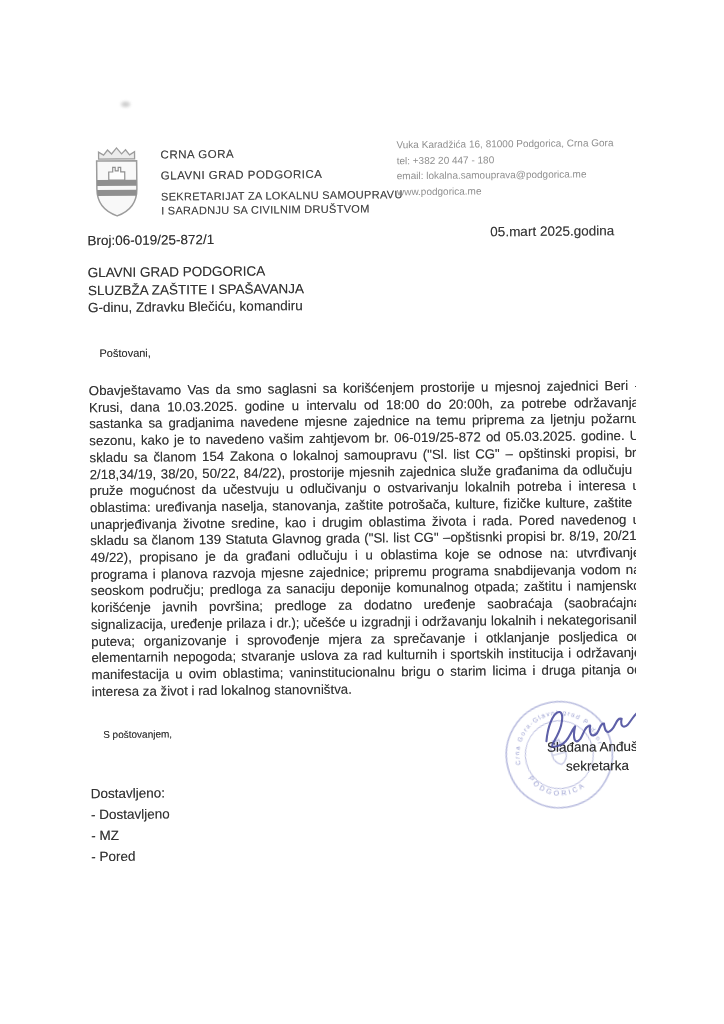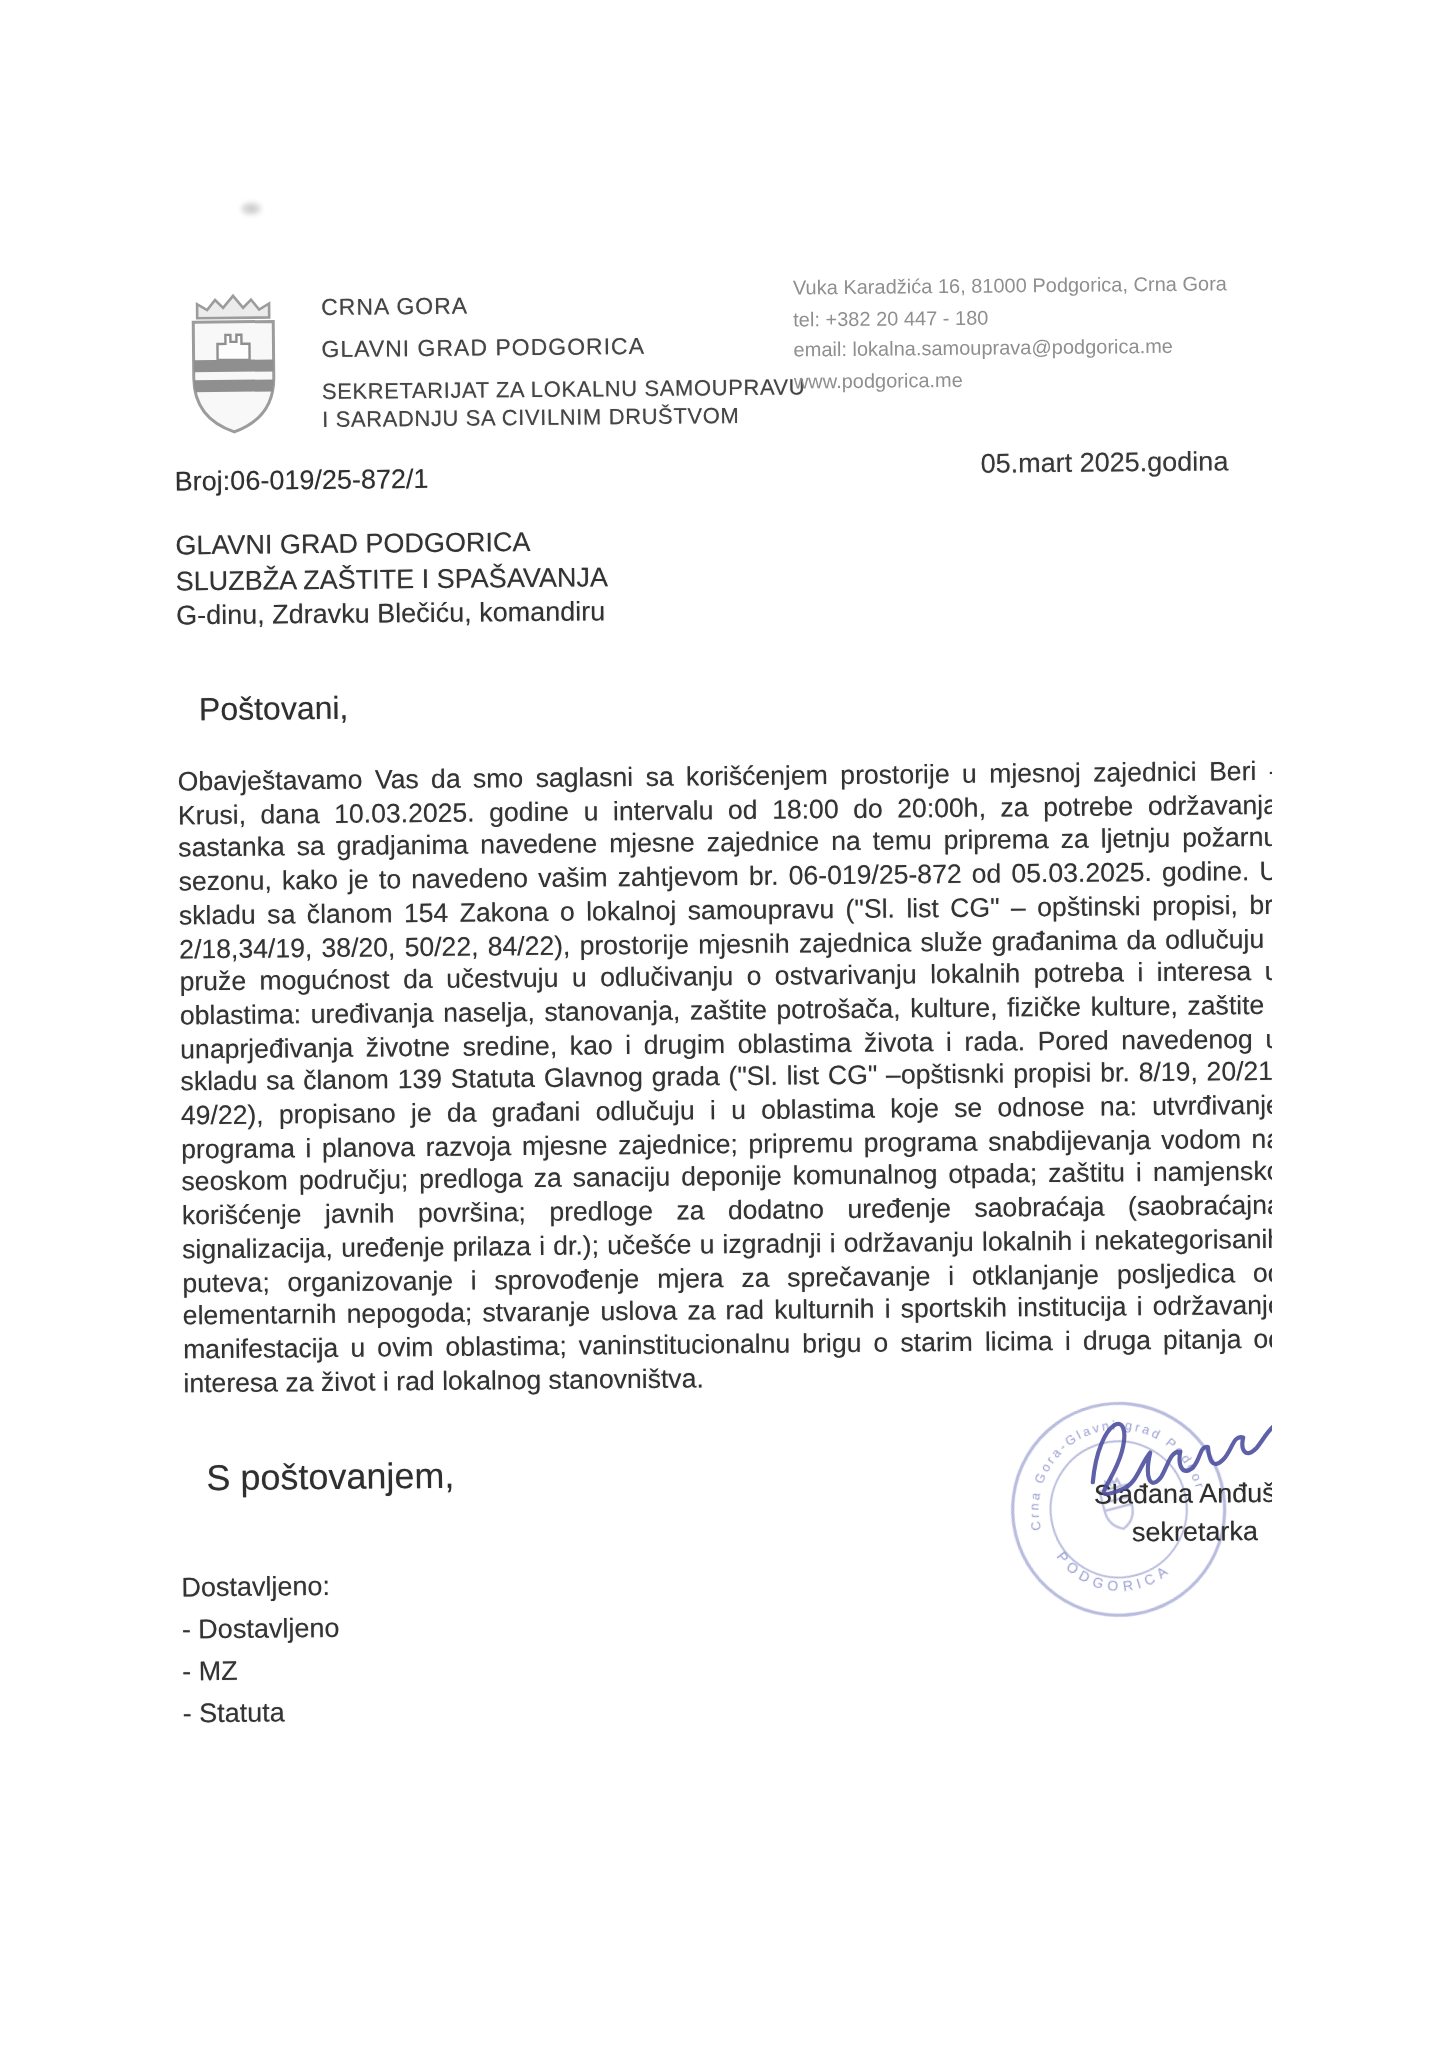--- a/index.html
+++ b/index.html
@@ -19,28 +19,28 @@
   .org-dept{font-size:11px;line-height:14px;letter-spacing:0.3px;}
   .contact{position:absolute;left:400px;top:138px;font-size:10px;line-height:15.5px;color:#8f8f8f;}
 
   
   .ref-number{position:absolute;left:90px;top:231px;font-size:13.5px;}
   .ref-date{position:absolute;left:493px;top:226px;font-size:13.5px;color:#383838;}
 
   
   .recipient{position:absolute;left:90px;top:262px;font-size:13.5px;line-height:17.5px;color:#333;}
 
-  .salutation{position:absolute;left:101px;top:345px;font-size:16px;}
+  .salutation{position:absolute;left:101px;top:345px;font-size:11px;}
 
   .body-text{
     position:absolute;left:90px;top:381px;width:550px;
     font-size:13.3px;line-height:16.7px;text-align:justify;color:#333;margin:0;
   }
 
-  .closing{position:absolute;left:101px;top:727px;font-size:18px;}
+  .closing{position:absolute;left:101px;top:727px;font-size:10px;}
 
   
   .stamp{position:absolute;left:494px;top:694px;width:126px;height:126px;z-index:1;
          transform:rotate(-14deg);filter:blur(0.35px);}
   .sig-script{position:absolute;left:533px;top:699px;z-index:3;transform:rotate(-5deg);}
   .sig-block{position:absolute;left:527px;top:742px;width:136px;text-align:center;z-index:2;}
   .sig-name{font-size:13.5px;color:#2e2e2e;}
   .sig-title{font-size:13.5px;color:#2e2e2e;margin-top:4px;}
 
   
@@ -139,17 +139,17 @@
 
     <div class="sig-block">
       <div class="sig-name ink">Slađana Anđušić</div>
       <div class="sig-title ink">sekretarka</div>
     </div>
 
     <div class="distribution">
       <div class="ink">Dostavljeno:</div>
       <div class="ink">- Dostavljeno</div>
       <div class="ink">- MZ</div>
-      <div class="ink">- Statuta</div>
+      <div class="ink">- Pored</div>
     </div>
 
   </div>
 </div>
 
 </body></html>

